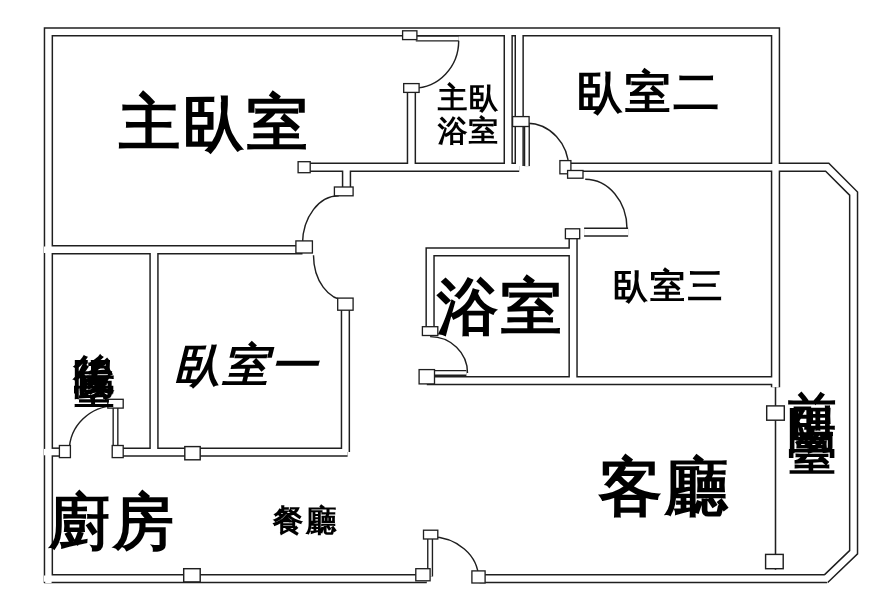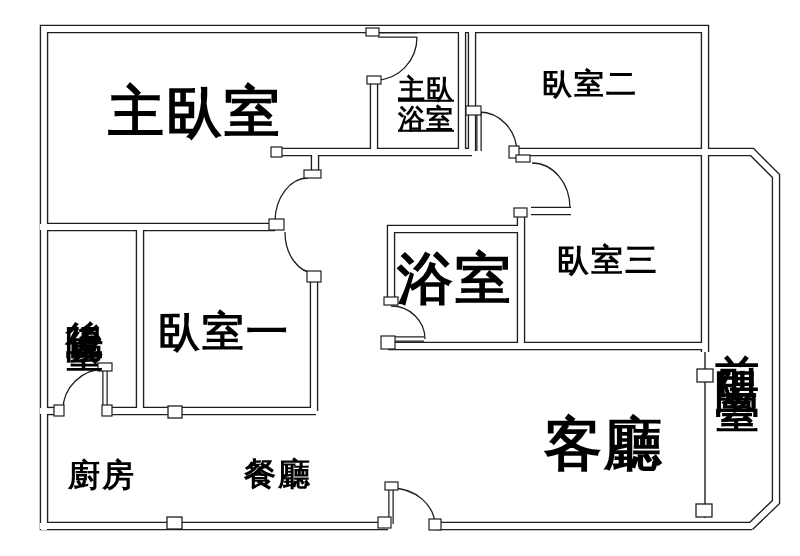--- a/index.html
+++ b/index.html
@@ -35,21 +35,20 @@
     writing-mode: vertical-rl;
     text-orientation: upright;
     white-space: normal;
   }
   .room-label.two-line {
     white-space: normal;
     word-break: break-all;
     width: 2.1em;
     line-height: 1.12;
     letter-spacing: 1px;
-    text-decoration: underline;
   }
 </style>
 </head>
 <body>
 
 <div id="stage">
 
   <svg id="plan-svg" width="800" height="556" viewBox="0 0 800 556">
 
     <g stroke="#1f1f1f" stroke-width="8.5" fill="none" stroke-linejoin="miter" stroke-linecap="butt">
@@ -148,31 +147,31 @@
       <rect x="167" y="517" width="15" height="12"></rect>
       <rect x="697" y="369" width="16" height="13"></rect>
       <rect x="696" y="504" width="16" height="13"></rect>
     </g>
   </svg>
 
   <div class="room-label" style="left:195px; top:112px; font-size:56px;">主臥室</div>
 
   <div class="room-label two-line" style="left:426px; top:104px; font-size:27px;">主臥浴室</div>
 
-  <div class="room-label" style="left:590px; top:84px; font-size:30px;">臥室二</div>
+  <div class="room-label" style="left:590px; top:84px; font-size:42px;">臥室二</div>
 
   <div class="room-label" style="left:608px; top:260px; font-size:32px;">臥室三</div>
 
   <div class="room-label" style="left:455px; top:279px; font-size:56px;">浴室</div>
 
-  <div class="room-label" style="left:224px; top:332px; font-size:42px;">臥室一</div>
+  <div class="room-label" style="left:224px; top:332px; font-size:42px;font-style:italic;">臥室一</div>
 
   <div class="room-label vertical" style="left:84px; top:300px; font-size:38px; letter-spacing:7px;">後陽臺</div>
 
   <div class="room-label vertical" style="left:738px; top:345px; font-size:44px; letter-spacing:17px;">前陽臺</div>
 
-  <div class="room-label" style="left:102px; top:475px; font-size:32px;">廚房</div>
+  <div class="room-label" style="left:102px; top:475px; font-size:56px;">廚房</div>
 
-  <div class="room-label" style="left:278px; top:474px; font-size:32px;">餐廳</div>
+  <div class="room-label" style="left:278px; top:474px; font-size:28px;">餐廳</div>
 
   <div class="room-label" style="left:604px; top:444px; font-size:58px;">客廳</div>
 
 </div>
 
 </body></html>

